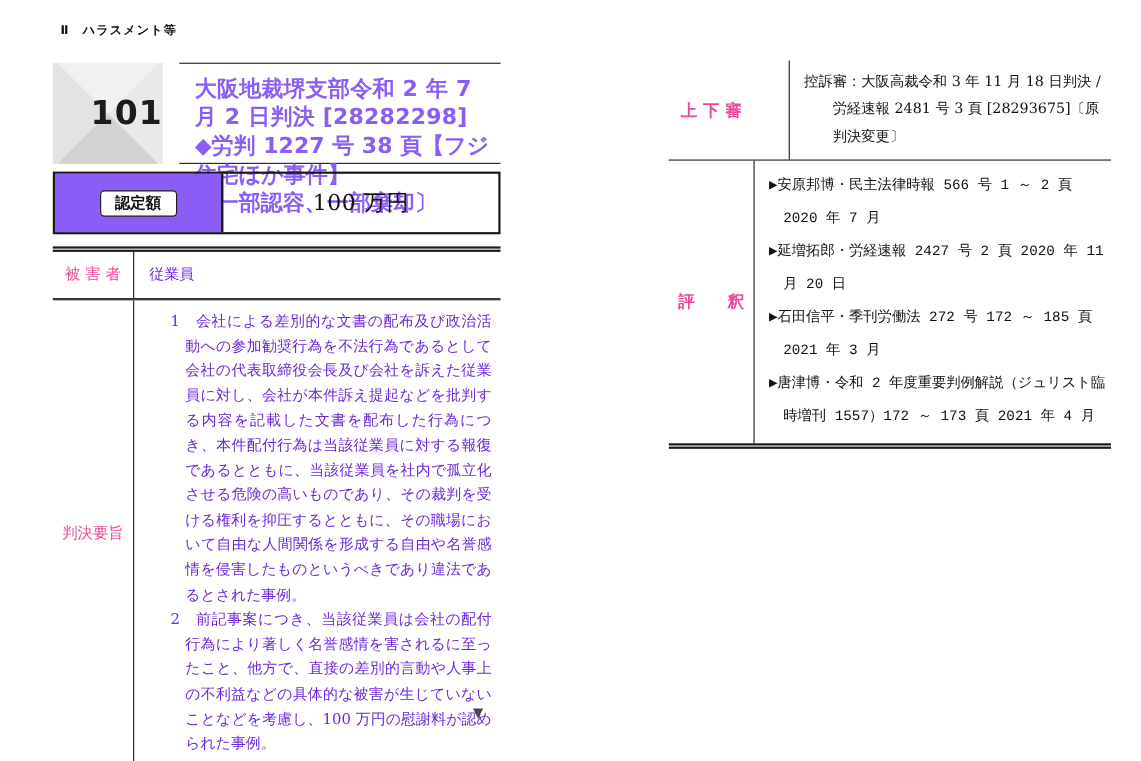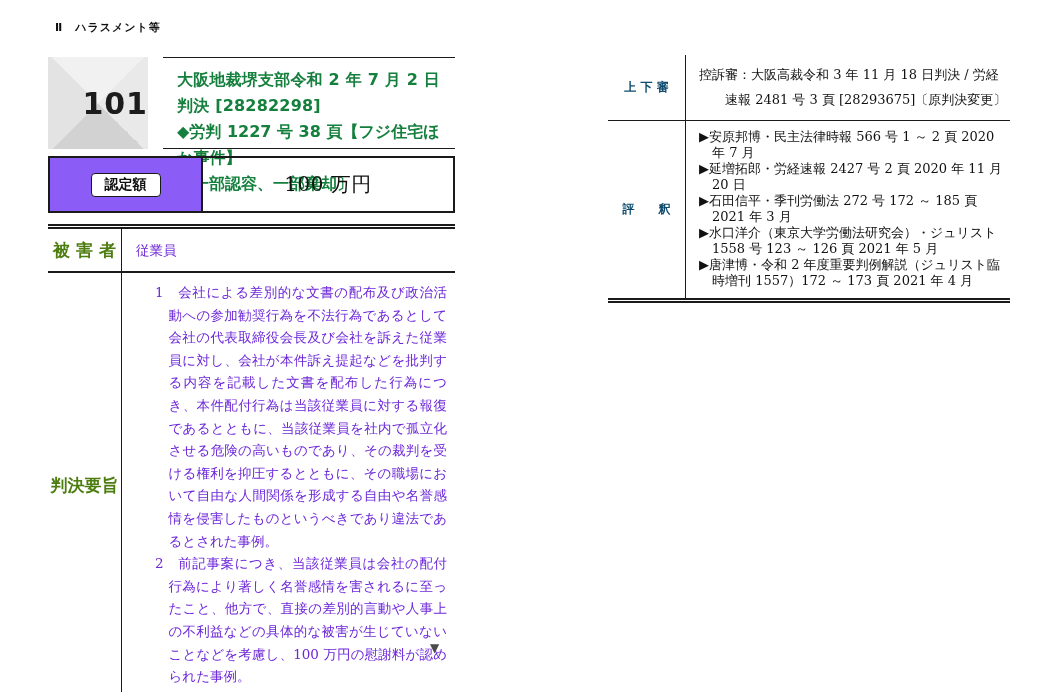--- a/index.html
+++ b/index.html
@@ -36,21 +36,21 @@
   }
   .case-badge .num {
     font-size: 30px; font-weight: bold; color: #1c1c1c; letter-spacing: 1px;
   }
 
   .title-block {
     position: absolute; left: 163px; top: 57px; width: 292px; height: 92px;
     border-top: 1.5px solid #1a1a1a; border-bottom: 1.5px solid #1a1a1a;
     padding: 9px 0 0 14px;
   }
-  .title-block .t-line { font-size: 16px; line-height: 26px; color: #15803d; }
+  .title-block .t-line { font-size: 20px; line-height: 26px; color: #8b5cf6; }
   .t-court { font-weight: 600; letter-spacing: 0.2px; }
   .t-cite  { font-weight: 700; }
   .t-result{ font-weight: 600; }
 
   .award-box {
     position: absolute; left: 48px; top: 156px; width: 407px; height: 57px;
     border: 2px solid #1a1a1a; display: flex;
   }
   .award-label-cell {
     width: 153px; background: #8b5cf6; border-right: 2px solid #1a1a1a;
@@ -66,21 +66,21 @@
   }
 
   .info-table {
     position: absolute; left: 48px; top: 224px; width: 407px;
     border-top: 5px double #1a1a1a;
   }
   .info-row { display: flex; border-bottom: 1.5px solid #1a1a1a; }
   .info-label {
     width: 73px; flex: 0 0 73px;
     display: flex; align-items: center; justify-content: center;
-    font-size: 17px; font-weight: bold; color: #4d7c0f; white-space: nowrap;
+    font-size: 14px; font-weight: normal; color: #ec4899; white-space: nowrap;
   }
   .info-content {
     flex: 1; border-left: 1.5px solid #1a1a1a;
     font-size: 13.5px; color: #6d28d9;
   }
   .row-victim .info-content { padding: 12px 6px 12px 14px; line-height: 18px; }
   .row-damage .info-content { padding: 15px 6px 15px 14px; line-height: 18px; }
   .row-summary .info-content { padding: 8px 8px 10px 33px; }
   .summary-item {
     padding-left: 1em; text-indent: -1em;
@@ -94,32 +94,32 @@
   }
 
   
   .ref-table { position: absolute; left: 608px; top: 55px; width: 402px; }
   .ref-row { display: flex; }
   .ref-row-appeals { border-bottom: 1.5px solid #1a1a1a; }
   .ref-row-commentary { border-bottom: 5px double #1a1a1a; }
   .ref-label {
     width: 77px; flex: 0 0 77px;
     display: flex; align-items: center; justify-content: center;
-    font-size: 12px; font-weight: bold; color: #0c4a6e; white-space: nowrap; text-align: center;
+    font-size: 15px; font-weight: bold; color: #ec4899; white-space: nowrap; text-align: center;
   }
   .ref-content {
     flex: 1; border-left: 1.5px solid #1a1a1a;
     font-size: 13px; color: #111;
   }
-  .ref-row-appeals .ref-content { padding: 7px 2px 8px 13px; }
+  .ref-row-appeals .ref-content { padding: 7px 2px 8px 13px; margin-left: 32px; }
   .appeals-text { padding-left: 2em; text-indent: -2em; line-height: 25px; }
   .ref-row-commentary .ref-content { padding: 8px 2px 9px 13px; }
   .commentary-list { list-style: none; }
   .commentary-list li {
-    padding-left: 1em; text-indent: -1em; line-height: 16px;
+    padding-left: 1em; text-indent: -1em; line-height: 30px; font-family: Liberation Mono, monospace;
   }
 </style>
 </head>
 <body>
 
 <div class="page">
 
   <div class="section-header sans">Ⅱ　ハラスメント等</div>
 
   <div class="case-badge">
@@ -170,21 +170,20 @@
       </div>
     </div>
 
     <div class="ref-row ref-row-commentary">
       <div class="ref-label sans">評　　釈</div>
       <div class="ref-content">
         <ul class="commentary-list">
           <li>▶安原邦博・民主法律時報 566 号 1 ～ 2 頁 2020 年 7 月</li>
           <li>▶延増拓郎・労経速報 2427 号 2 頁 2020 年 11 月 20 日</li>
           <li>▶石田信平・季刊労働法 272 号 172 ～ 185 頁 2021 年 3 月</li>
-          <li>▶水口洋介（東京大学労働法研究会）・ジュリスト 1558 号 123 ～ 126 頁 2021 年 5 月</li>
           <li>▶唐津博・令和 2 年度重要判例解説（ジュリスト臨時増刊 1557）172 ～ 173 頁 2021 年 4 月</li>
         </ul>
       </div>
     </div>
 
   </div>
 
 </div>
 
 </body></html>

